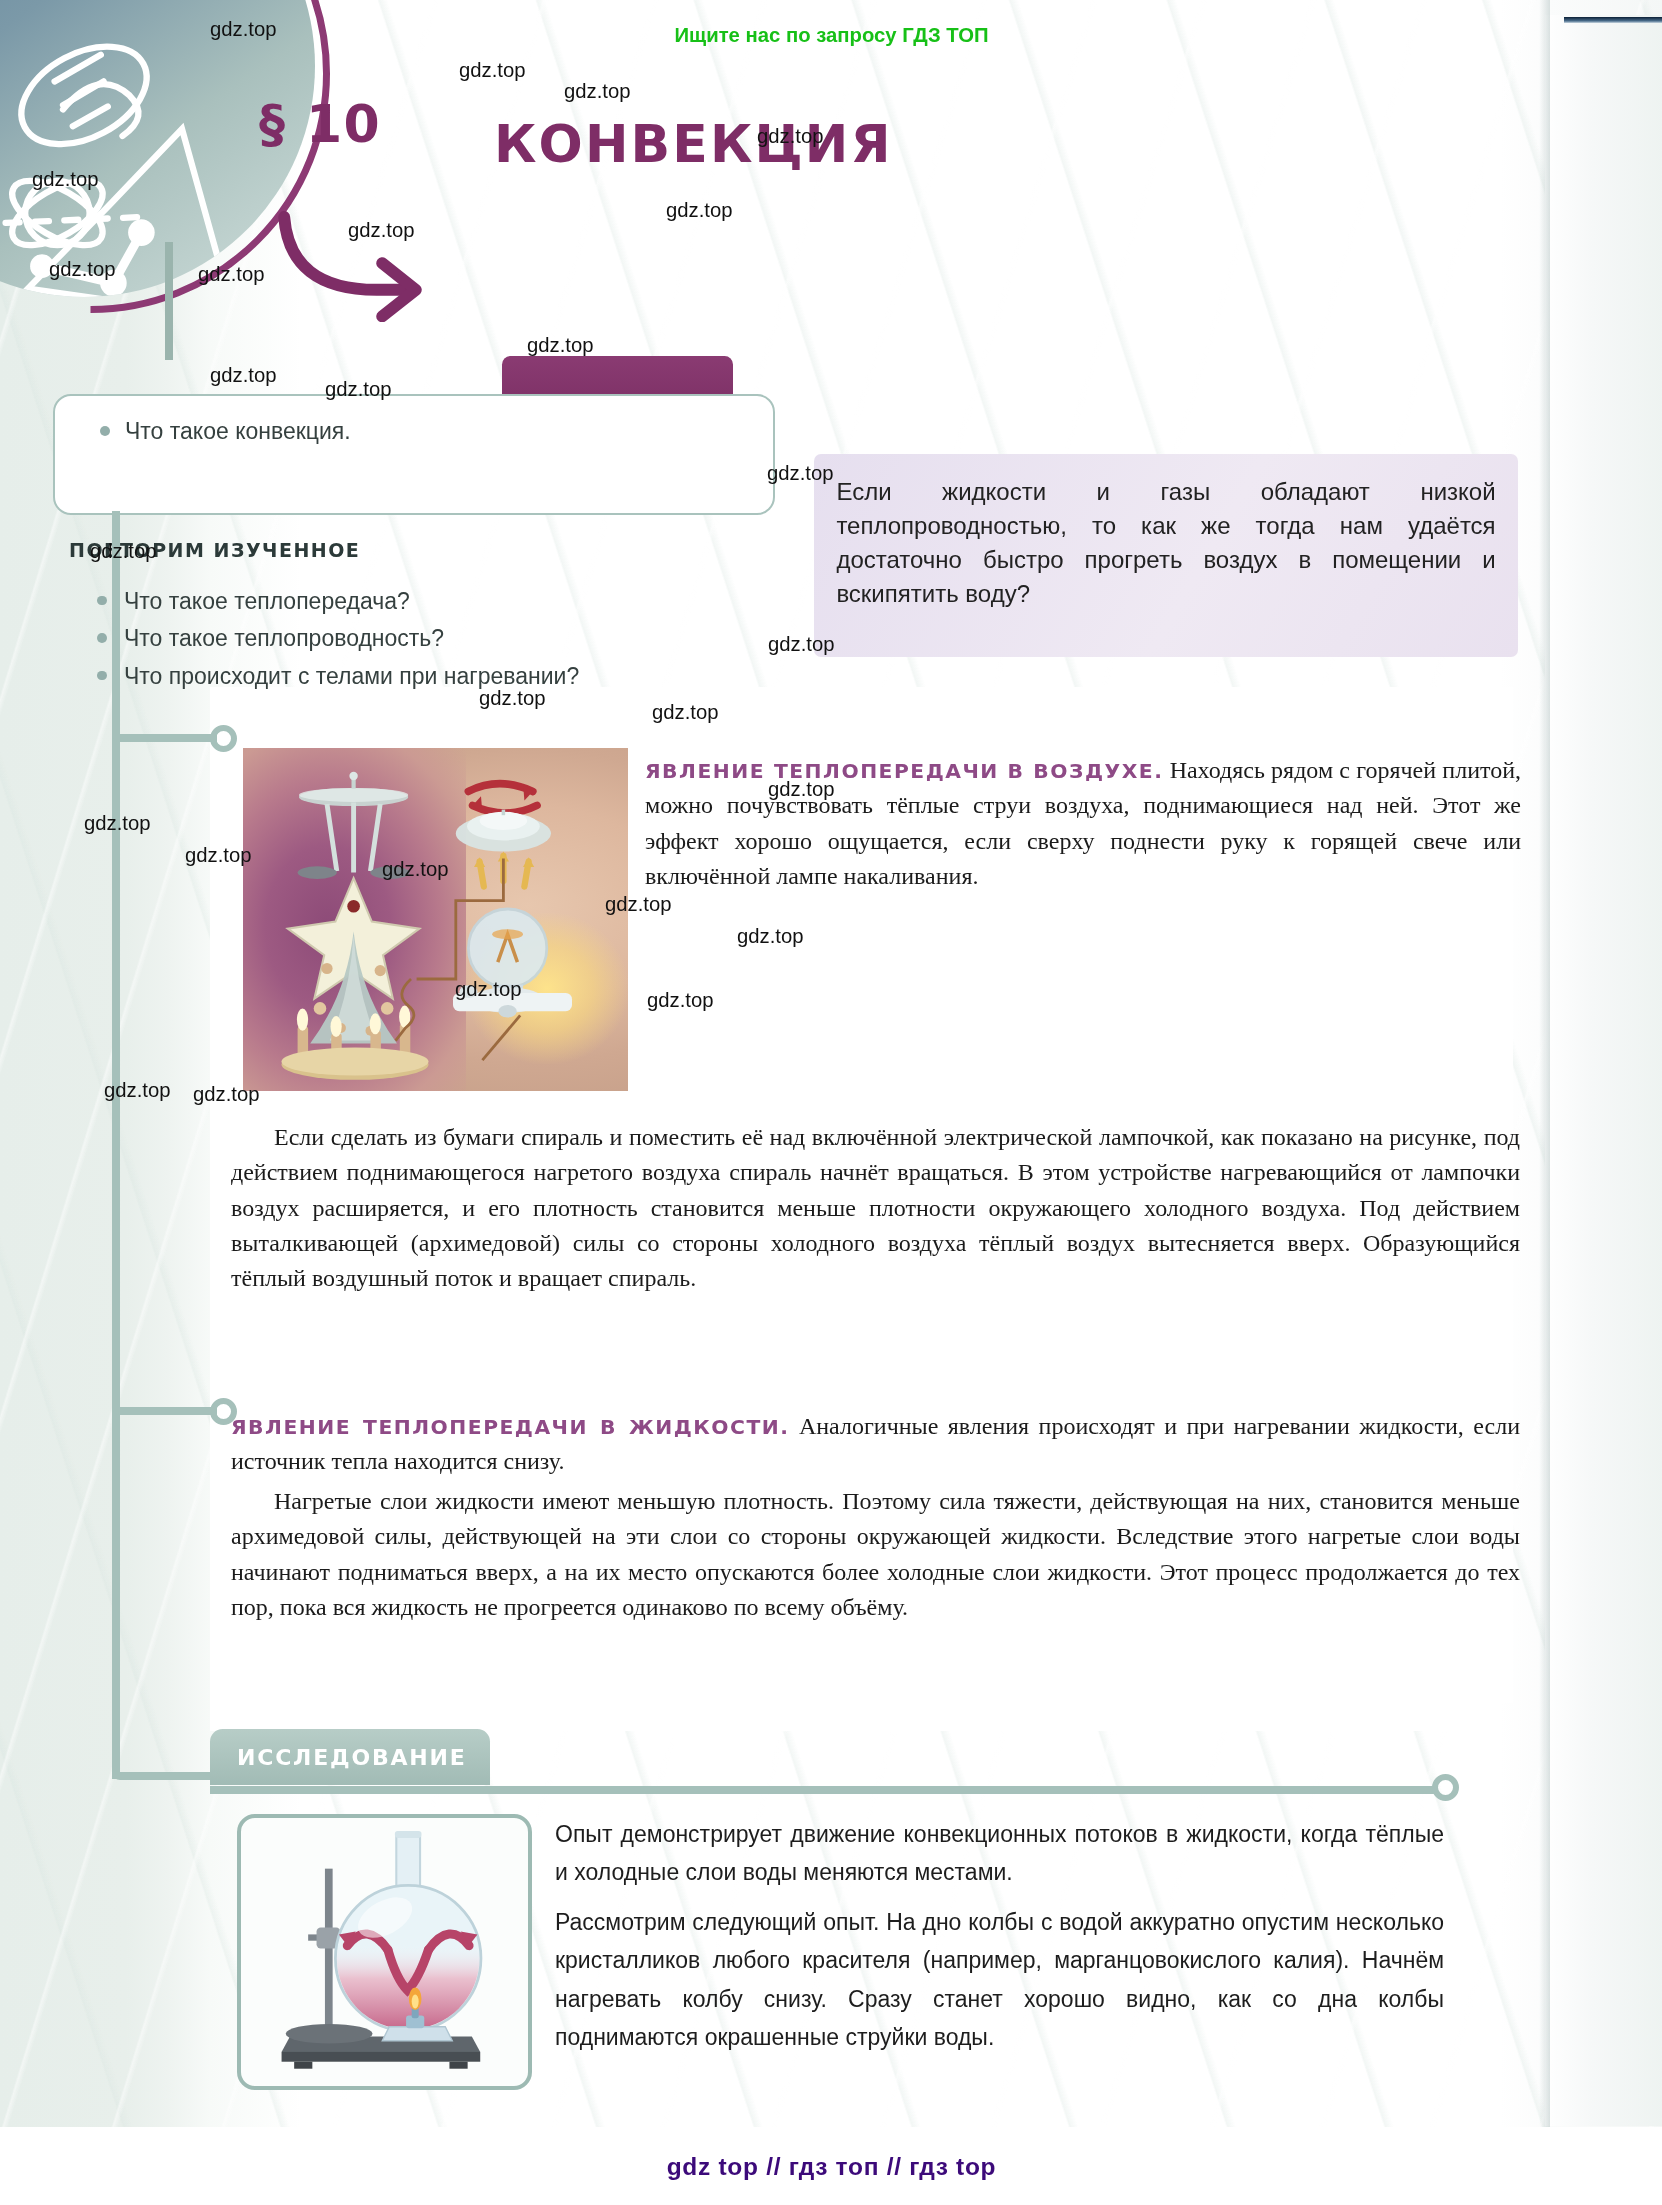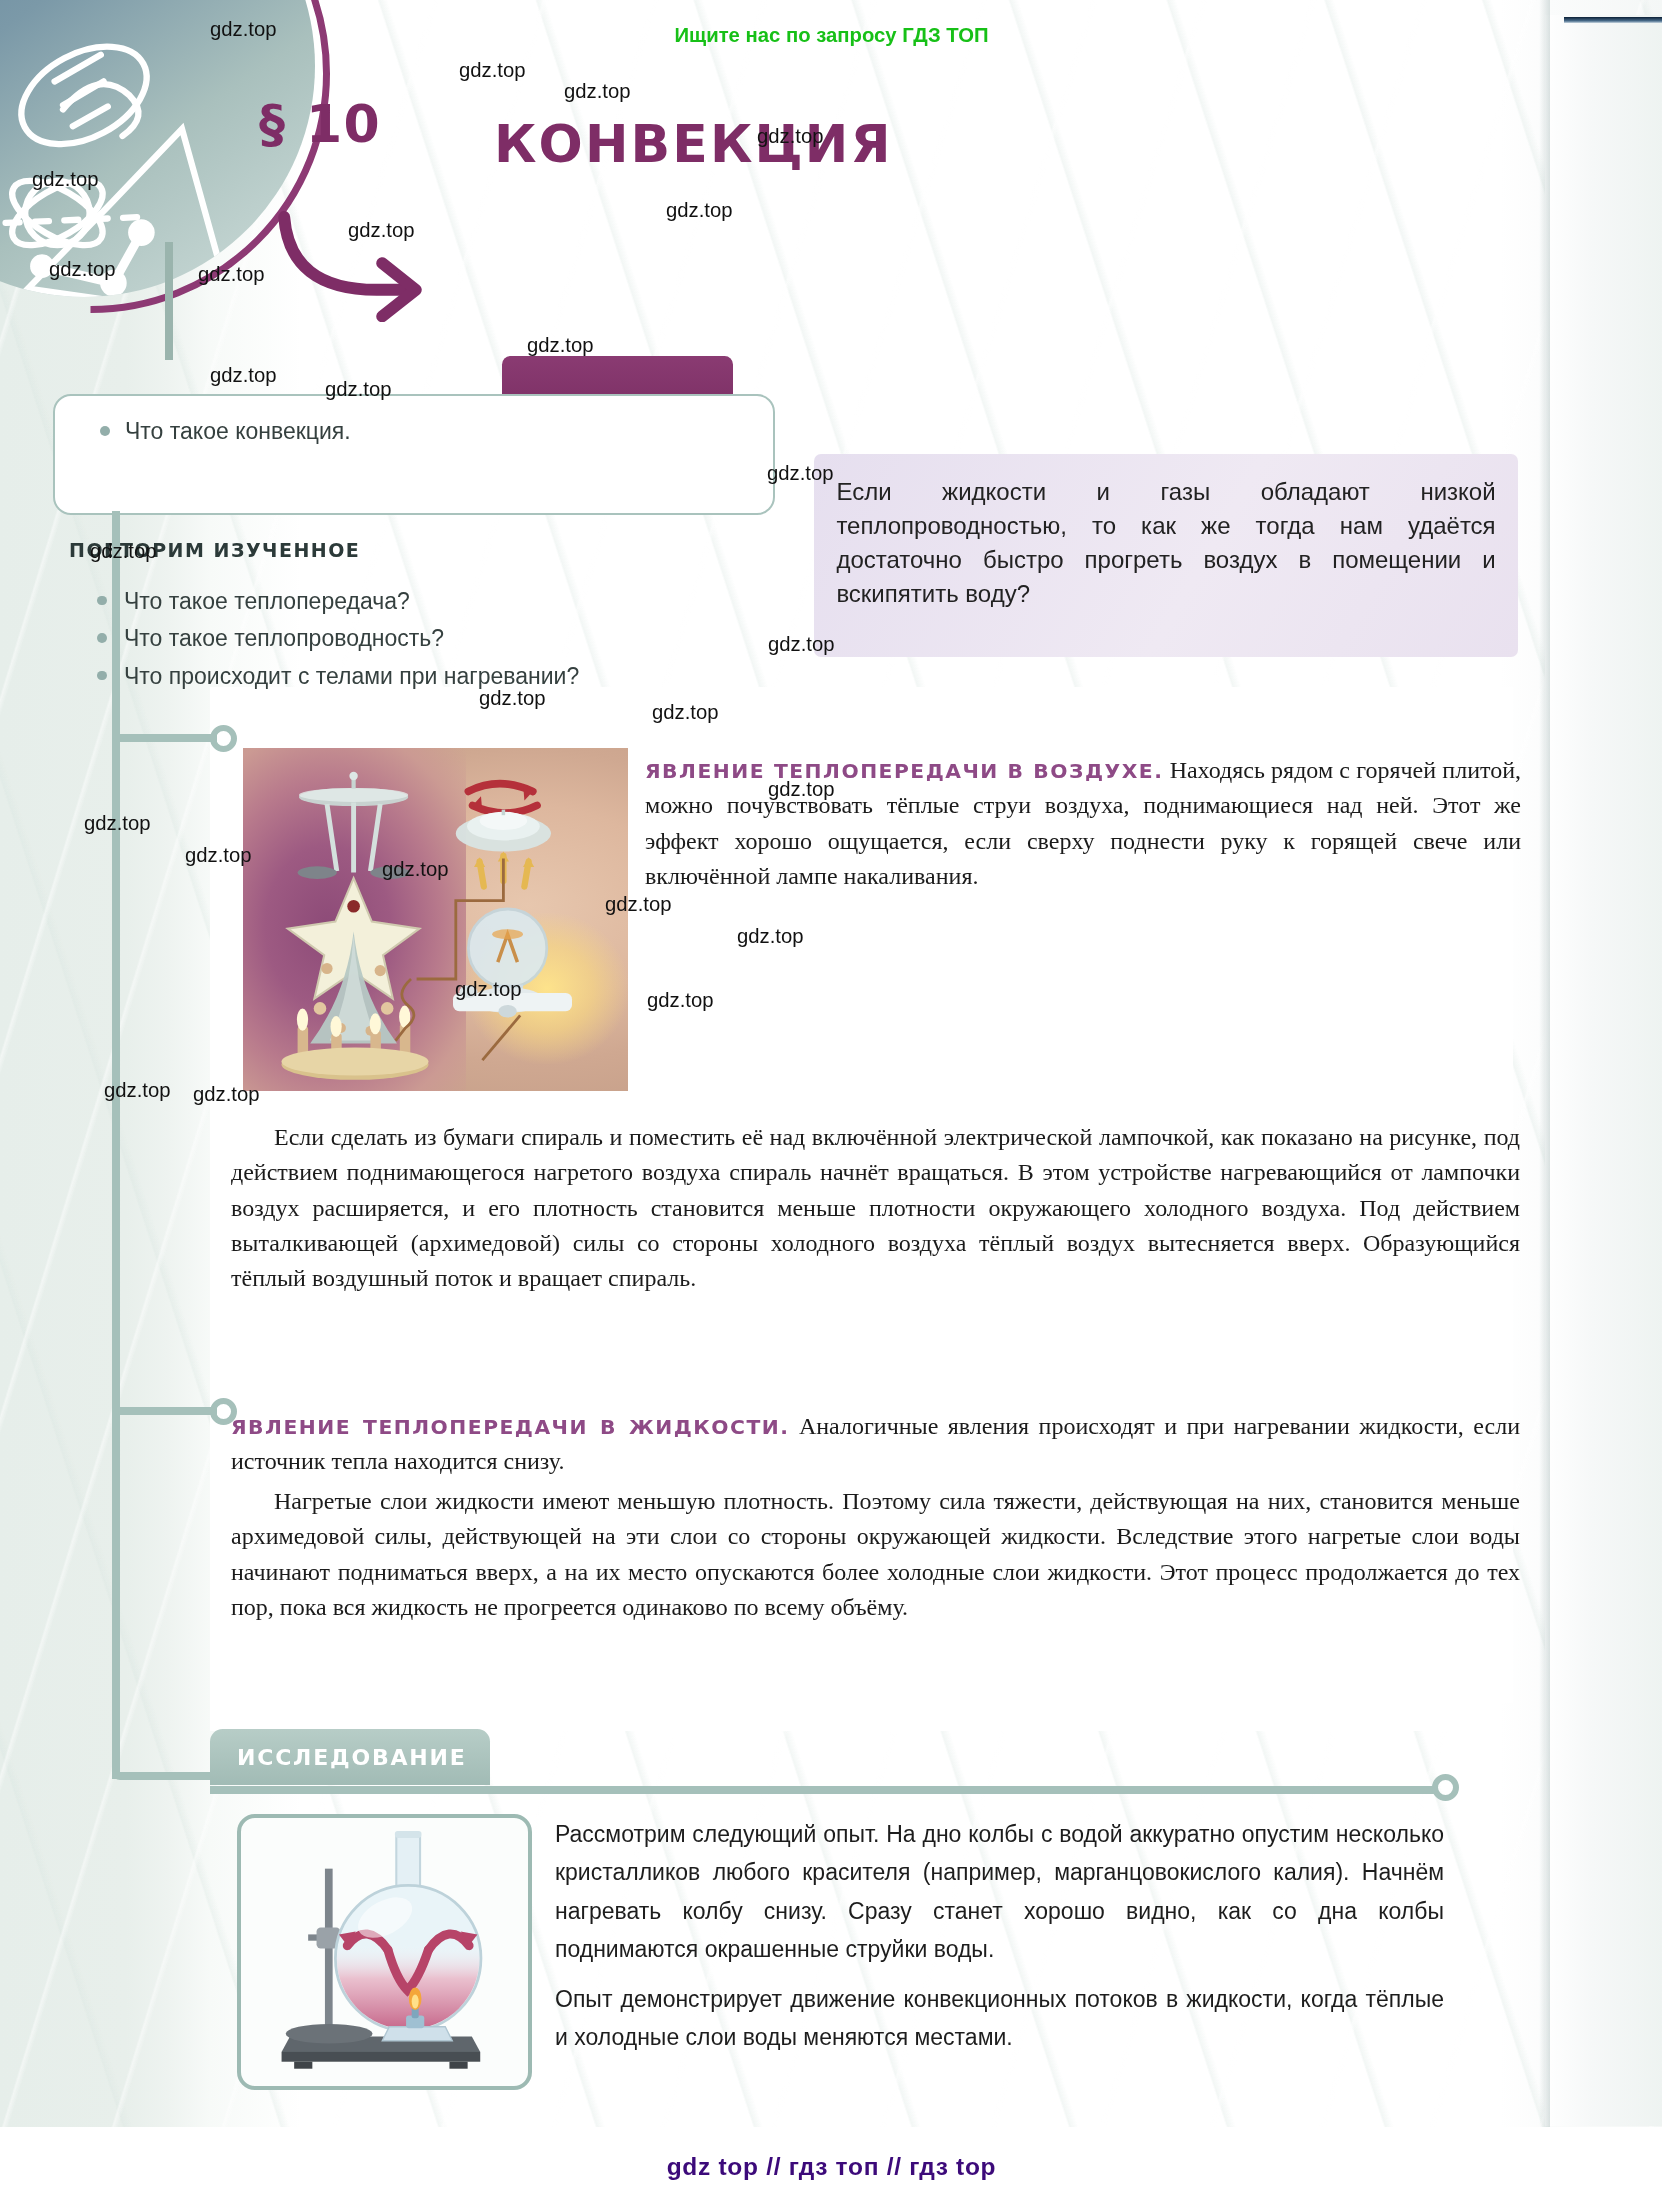--- a/index.html
+++ b/index.html
@@ -426,22 +426,22 @@
 
     <path d="M212 298 L292 298 L302 318 L202 318 Z" fill="#cfe0ea" stroke="#b0c6d2" stroke-width="2"></path>
     <rect x="236" y="282" width="26" height="18" rx="4" fill="#9fc0d2"></rect>
     <rect x="244" y="268" width="10" height="18" rx="3" fill="#7ea6bd"></rect>
     <ellipse cx="249" cy="258" rx="9" ry="16" fill="#f4a63a"></ellipse>
     <ellipse cx="249" cy="262" rx="5" ry="10" fill="#ffe08a"></ellipse>
   </svg>
 </div>
 
 <div id="researchText">
+  <p>Опыт демонстрирует движение конвекционных потоков в жидкости, когда тёплые и холодные слои воды меняются местами.</p>
   <p>Рассмотрим следующий опыт. На дно колбы с водой аккуратно опустим несколько кристалликов любого красителя (например, марганцовокислого калия). Начнём нагревать колбу снизу. Сразу станет хорошо видно, как со дна колбы поднимаются окрашенные струйки воды.</p>
-  <p>Опыт демонстрирует движение конвекционных потоков в жидкости, когда тёплые и холодные слои воды меняются местами.</p>
 </div>
 
 <div id="footerPromo">gdz top  //  гдз топ  //  гдз top</div>
 
 <div id="wmLayer">
     <div class="wm" style="left: 210px; top: 18px;">gdz.top</div>
     <div class="wm" style="left: 459px; top: 59px;">gdz.top</div>
     <div class="wm" style="left: 564px; top: 80px;">gdz.top</div>
     <div class="wm" style="left: 757px; top: 125px;">gdz.top</div>
     <div class="wm" style="left: 32px; top: 168px;">gdz.top</div>

